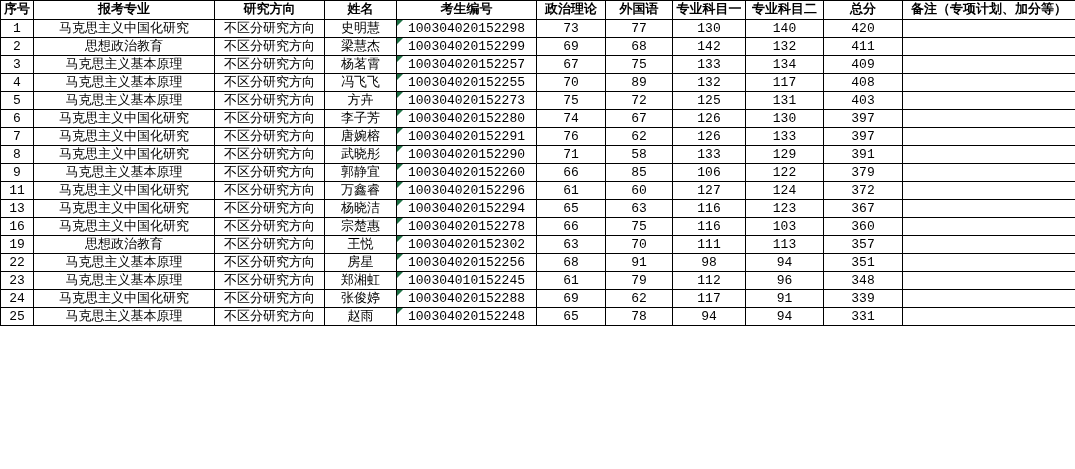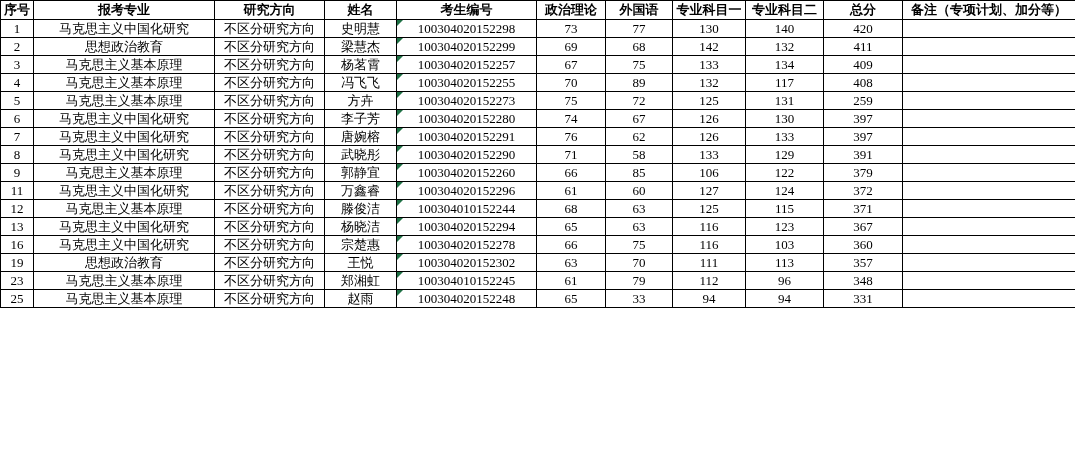--- a/index.html
+++ b/index.html
@@ -4,21 +4,21 @@
 <style>
   html, body {
     margin: 0;
     padding: 0;
     background: #ffffff;
   }
   .sheet {
     width: 1075px;
     height: 355px;
     overflow: hidden;
-    font-family: Liberation Serif, serif;
+    font-family: Liberation Mono, monospace;
   }
   table.score-table {
     border-collapse: collapse;
     table-layout: fixed;
     width: 1075px;
     background: #ffffff;
   }
   table.score-table th,
   table.score-table td {
     border: 1px solid #000000;
@@ -143,21 +143,21 @@
         <tr>
           <td class="col-index">5</td>
           <td class="col-major">马克思主义基本原理</td>
           <td class="col-direction">不区分研究方向</td>
           <td class="col-name">方卉</td>
           <td class="col-candidate_no"><span class="flag"></span>100304020152273</td>
           <td class="col-politics">75</td>
           <td class="col-foreign">72</td>
           <td class="col-subject1">125</td>
           <td class="col-subject2">131</td>
-          <td class="col-total">259</td>
+          <td class="col-total">403</td>
           <td class="col-remark"></td>
         </tr>
         <tr>
           <td class="col-index">6</td>
           <td class="col-major">马克思主义中国化研究</td>
           <td class="col-direction">不区分研究方向</td>
           <td class="col-name">李子芳</td>
           <td class="col-candidate_no"><span class="flag"></span>100304020152280</td>
           <td class="col-politics">74</td>
           <td class="col-foreign">67</td>
@@ -212,33 +212,20 @@
           <td class="col-name">万鑫睿</td>
           <td class="col-candidate_no"><span class="flag"></span>100304020152296</td>
           <td class="col-politics">61</td>
           <td class="col-foreign">60</td>
           <td class="col-subject1">127</td>
           <td class="col-subject2">124</td>
           <td class="col-total">372</td>
           <td class="col-remark"></td>
         </tr>
         <tr>
-          <td class="col-index">12</td>
-          <td class="col-major">马克思主义基本原理</td>
-          <td class="col-direction">不区分研究方向</td>
-          <td class="col-name">滕俊洁</td>
-          <td class="col-candidate_no"><span class="flag"></span>100304010152244</td>
-          <td class="col-politics">68</td>
-          <td class="col-foreign">63</td>
-          <td class="col-subject1">125</td>
-          <td class="col-subject2">115</td>
-          <td class="col-total">371</td>
-          <td class="col-remark"></td>
-        </tr>
-        <tr>
           <td class="col-index">13</td>
           <td class="col-major">马克思主义中国化研究</td>
           <td class="col-direction">不区分研究方向</td>
           <td class="col-name">杨晓洁</td>
           <td class="col-candidate_no"><span class="flag"></span>100304020152294</td>
           <td class="col-politics">65</td>
           <td class="col-foreign">63</td>
           <td class="col-subject1">116</td>
           <td class="col-subject2">123</td>
           <td class="col-total">367</td>
@@ -264,40 +251,66 @@
           <td class="col-name">王悦</td>
           <td class="col-candidate_no"><span class="flag"></span>100304020152302</td>
           <td class="col-politics">63</td>
           <td class="col-foreign">70</td>
           <td class="col-subject1">111</td>
           <td class="col-subject2">113</td>
           <td class="col-total">357</td>
           <td class="col-remark"></td>
         </tr>
         <tr>
+          <td class="col-index">22</td>
+          <td class="col-major">马克思主义基本原理</td>
+          <td class="col-direction">不区分研究方向</td>
+          <td class="col-name">房星</td>
+          <td class="col-candidate_no"><span class="flag"></span>100304020152256</td>
+          <td class="col-politics">68</td>
+          <td class="col-foreign">91</td>
+          <td class="col-subject1">98</td>
+          <td class="col-subject2">94</td>
+          <td class="col-total">351</td>
+          <td class="col-remark"></td>
+        </tr>
+        <tr>
           <td class="col-index">23</td>
           <td class="col-major">马克思主义基本原理</td>
           <td class="col-direction">不区分研究方向</td>
           <td class="col-name">郑湘虹</td>
           <td class="col-candidate_no"><span class="flag"></span>100304010152245</td>
           <td class="col-politics">61</td>
           <td class="col-foreign">79</td>
           <td class="col-subject1">112</td>
           <td class="col-subject2">96</td>
           <td class="col-total">348</td>
           <td class="col-remark"></td>
         </tr>
         <tr>
+          <td class="col-index">24</td>
+          <td class="col-major">马克思主义中国化研究</td>
+          <td class="col-direction">不区分研究方向</td>
+          <td class="col-name">张俊婷</td>
+          <td class="col-candidate_no"><span class="flag"></span>100304020152288</td>
+          <td class="col-politics">69</td>
+          <td class="col-foreign">62</td>
+          <td class="col-subject1">117</td>
+          <td class="col-subject2">91</td>
+          <td class="col-total">339</td>
+          <td class="col-remark"></td>
+        </tr>
+        <tr>
           <td class="col-index">25</td>
           <td class="col-major">马克思主义基本原理</td>
           <td class="col-direction">不区分研究方向</td>
           <td class="col-name">赵雨</td>
           <td class="col-candidate_no"><span class="flag"></span>100304020152248</td>
           <td class="col-politics">65</td>
-          <td class="col-foreign">33</td>
+          <td class="col-foreign">78</td>
           <td class="col-subject1">94</td>
           <td class="col-subject2">94</td>
           <td class="col-total">331</td>
           <td class="col-remark"></td>
         </tr>
       </tbody>
   </table>
 </div>
 
 </body></html>

